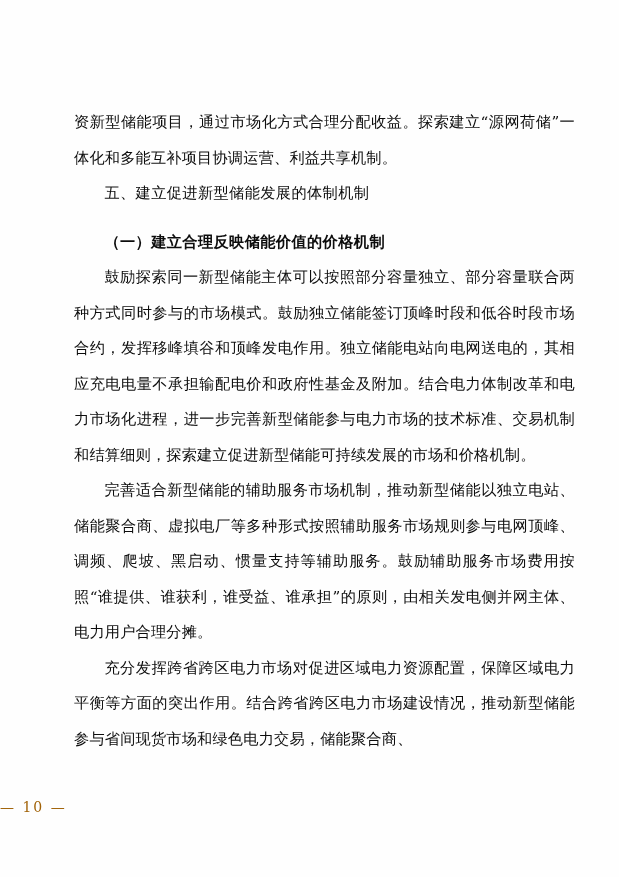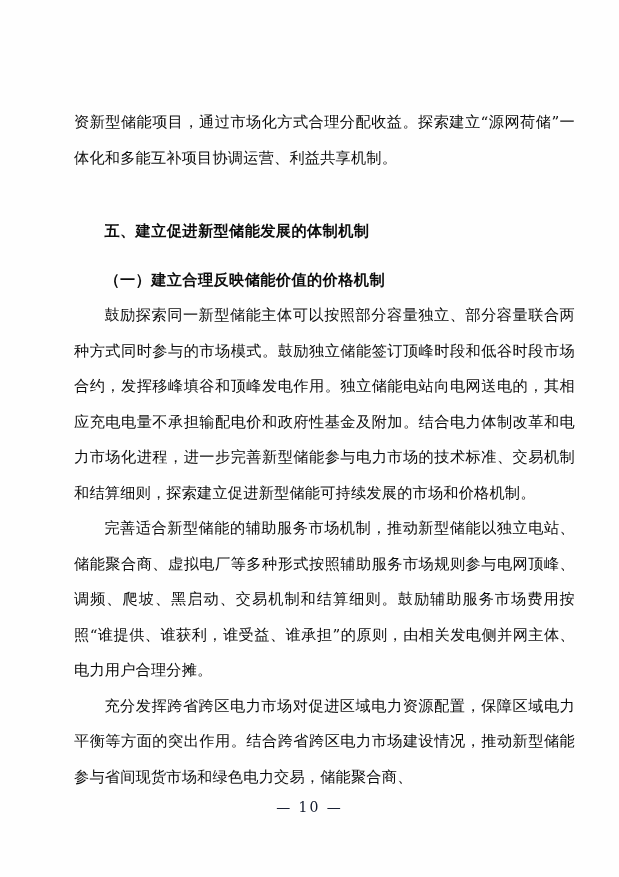--- a/index.html
+++ b/index.html
@@ -33,61 +33,60 @@
     margin: 0;
   }
   .para {
     text-indent: 2em;
   }
   .cont {
     text-indent: 0;
   }
   .heading {
     text-indent: 2em;
-    font-weight: bold;
+    font-weight: normal;
     font-family: "DejaVu Sans", "Liberation Sans", sans-serif;
     letter-spacing: 0.4px;
-    margin-top: 38px;
   }
   .subheading {
     text-indent: 2em;
     font-weight: bold;
     font-family: "DejaVu Sans", "Liberation Sans", sans-serif;
     letter-spacing: 0.4px;
     margin-top: 13px;
   }
   .footer {
     position: absolute;
     left: 0;
     right: 0;
     bottom: 62px;
-    text-align: center;
+    text-align: left;
     font-size: 14px;
-    color: #0f172a;
+    color: #a16207;
     letter-spacing: 2px;
     font-family: "DejaVu Serif", "Liberation Serif", serif;
   }
 </style>
 </head>
 <body>
 
 <div class="page">
 
   <div class="body-text">
 
     <p class="para cont">资新型储能项目，通过市场化方式合理分配收益。探索建立“源网荷储”一体化和多能互补项目协调运营、利益共享机制。</p>
 
     <p class="heading">五、建立促进新型储能发展的体制机制</p>
 
     <p class="subheading">（一）建立合理反映储能价值的价格机制</p>
 
     <p class="para">鼓励探索同一新型储能主体可以按照部分容量独立、部分容量联合两种方式同时参与的市场模式。鼓励独立储能签订顶峰时段和低谷时段市场合约，发挥移峰填谷和顶峰发电作用。独立储能电站向电网送电的，其相应充电电量不承担输配电价和政府性基金及附加。结合电力体制改革和电力市场化进程，进一步完善新型储能参与电力市场的技术标准、交易机制和结算细则，探索建立促进新型储能可持续发展的市场和价格机制。</p>
 
 
-    <p class="para">完善适合新型储能的辅助服务市场机制，推动新型储能以独立电站、储能聚合商、虚拟电厂等多种形式按照辅助服务市场规则参与电网顶峰、调频、爬坡、黑启动、交易机制和结算细则。鼓励辅助服务市场费用按照“谁提供、谁获利，谁受益、谁承担”的原则，由相关发电侧并网主体、电力用户合理分摊。</p>
+    <p class="para">完善适合新型储能的辅助服务市场机制，推动新型储能以独立电站、储能聚合商、虚拟电厂等多种形式按照辅助服务市场规则参与电网顶峰、调频、爬坡、黑启动、惯量支持等辅助服务。鼓励辅助服务市场费用按照“谁提供、谁获利，谁受益、谁承担”的原则，由相关发电侧并网主体、电力用户合理分摊。</p>
 
 
     <p class="para">充分发挥跨省跨区电力市场对促进区域电力资源配置，保障区域电力平衡等方面的突出作用。结合跨省跨区电力市场建设情况，推动新型储能参与省间现货市场和绿色电力交易，储能聚合商、</p>
 
   </div>
 
   <div class="footer">— 10 —</div>
 
 </div>
 

